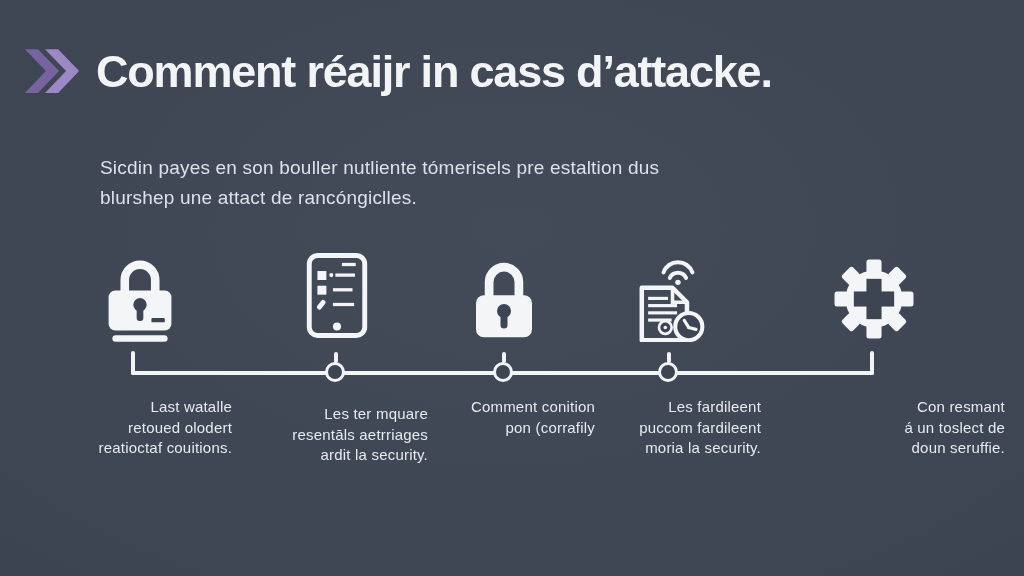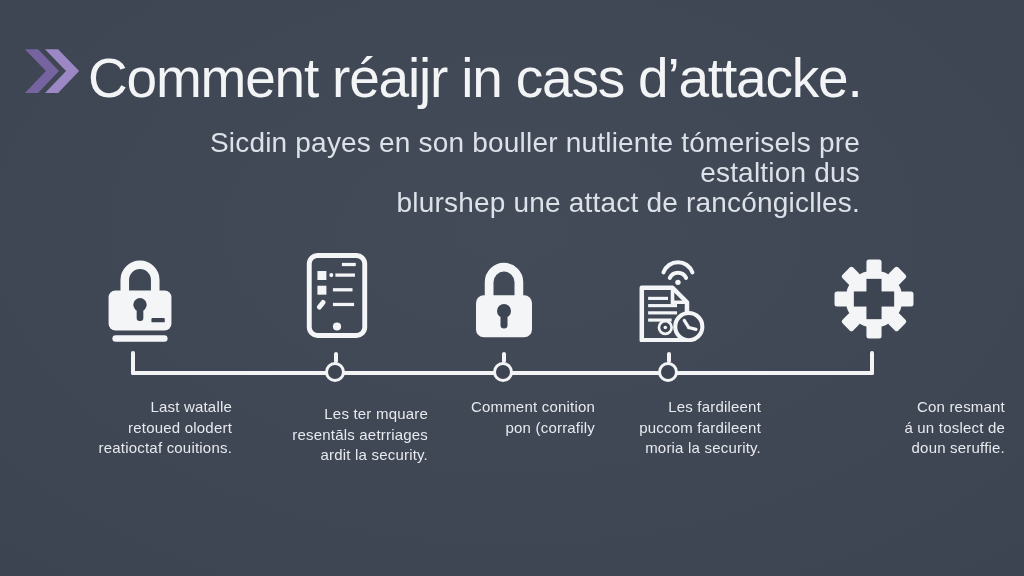--- a/index.html
+++ b/index.html
@@ -5,28 +5,28 @@
   html, body { margin: 0; padding: 0; background: #20242c; }
   .slide {
     position: relative;
     width: 1024px; height: 576px;
     overflow: hidden;
     background: radial-gradient(130% 140% at 50% 40%, #434a58 0%, #3d4452 52%, #343b47 100%);
     font-family: "Liberation Sans", sans-serif;
   }
   .chevrons { position: absolute; left: 24px; top: 48px; width: 56px; height: 46px; }
   .title {
-    position: absolute; left: 88px; top: 46px; width: 880px;
-    font-size: 55px; font-weight: 400; letter-spacing: -1.2px;
+    position: absolute; left: 96px; top: 46px; width: 880px;
+    font-size: 45px; font-weight: 700; letter-spacing: -1.2px;
     color: #f3f4f6;
   }
   .intro {
-    position: absolute; left: 100px; top: 128px; width: 760px;
-    font-size: 28px; line-height: 30px; font-weight: 400;
-    color: #dde1e8; white-space: pre-line; letter-spacing: 0.2px; text-align: right;
+    position: absolute; left: 100px; top: 153px; width: 760px;
+    font-size: 19px; line-height: 30px; font-weight: 400;
+    color: #dde1e8; white-space: pre-line; letter-spacing: 0.2px;
   }
   .icon { position: absolute; }
   .icon-1 { left: 100px; top: 255px; }
   .icon-2 { left: 306px; top: 253px; }
   .icon-3 { left: 467px; top: 255px; }
   .icon-4 { left: 626px; top: 248px; }
   .icon-5 { left: 832px; top: 257px; }
   .tl-line {
     position: absolute; left: 131px; top: 371px; width: 743px; height: 4px;
     background: #f2f4f6; border-radius: 2px;

